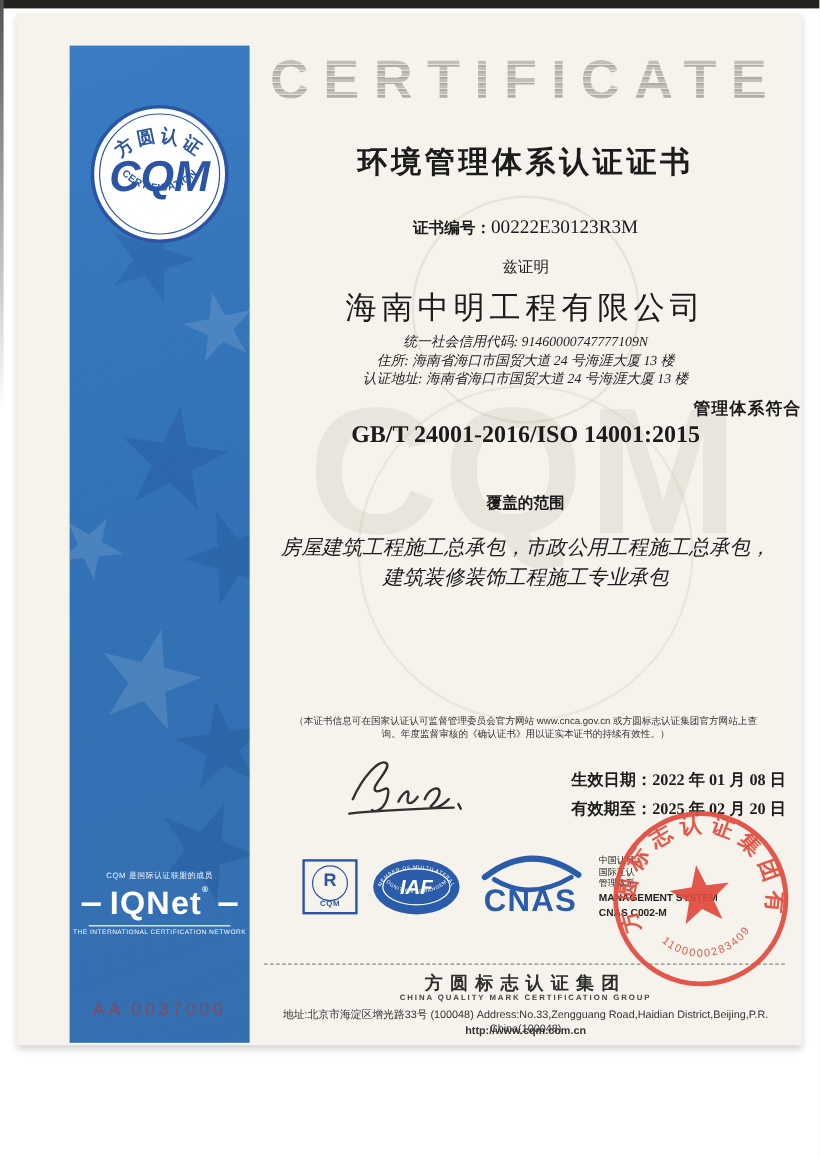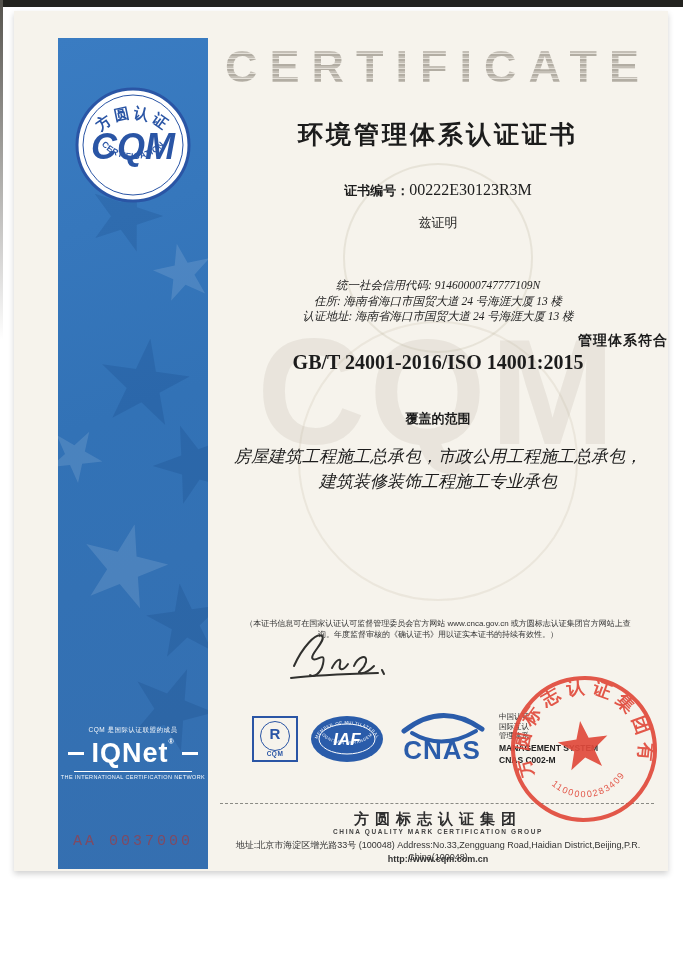--- a/index.html
+++ b/index.html
@@ -50,21 +50,21 @@
   .iqnet .name-row{display:flex;align-items:center;justify-content:center;gap:7px;margin-top:3px;}
   .iqnet .dash{width:16px;height:3px;background:#fff;}
   .iqnet .name{font-size:27px;font-weight:bold;letter-spacing:1px;font-family:"Liberation Sans",sans-serif;}
   .iqnet .reg{font-size:7px;vertical-align:top;}
   .iqnet .rule{width:118px;height:1px;background:#fff;margin:2px auto 2px;}
   .iqnet .tagline{font-size:5.5px;letter-spacing:0.4px;opacity:.95;}
 
   .serial{
     position:absolute;left:0;top:795px;width:150px;text-align:center;
     color:var(--serial-red);font-size:15px;letter-spacing:3px;
-    font-family:Liberation Mono, monospace;opacity:.85;
+    font-family:Liberation Sans, sans-serif;opacity:.85;
   }
 
   
   .main{position:absolute;left:194px;top:0;width:460px;height:860px;text-align:center;}
 
   .wm-cert{
     position:absolute;top:30px;width:100%;
     font-size:45px;font-weight:bold;letter-spacing:12px;
     color:transparent;
     background:repeating-linear-gradient(180deg,#c4bfb6 0 2px,#e4e0d8 2px 3px,#b2ada3 3px 5px);
@@ -83,21 +83,21 @@
   .certno{position:absolute;top:170px;width:100%;font-size:13px;z-index:1;}
   .certno .label{font-weight:bold;font-family:"Liberation Serif",serif;}
   .certno .value{font-family:Liberation Serif, serif;font-size:16px;}
   .attest{position:absolute;top:203px;width:100%;font-size:13px;font-family:"Liberation Serif",serif;z-index:1;}
   .company{position:absolute;top:228px;width:100%;font-size:26px;font-family:"Liberation Serif",serif;letter-spacing:4px;z-index:1;}
   .info{position:absolute;top:267px;width:100%;font-size:11.5px;line-height:15.5px;font-family:"Liberation Serif",serif;font-style:italic;color:#222;z-index:1;}
   .conformity{position:absolute;top:321px;width:100%;font-size:14px;font-weight:bold;font-family:"Liberation Serif",serif;letter-spacing:1px;z-index:1;text-align:right;}
   .standard{position:absolute;top:340px;width:100%;font-size:20px;font-weight:bold;font-family:"Liberation Serif",serif;z-index:1;}
   .scope-title{position:absolute;top:399px;width:100%;font-size:13px;font-weight:bold;z-index:1;}
   .scope{position:absolute;top:421px;width:100%;font-size:17px;line-height:25px;font-family:"Liberation Serif",serif;font-style:italic;z-index:1;margin-top:12px;}
-  .disclaimer{position:absolute;top:607px;left:18px;width:424px;font-size:8px;line-height:11px;color:#333;z-index:1;}
+  .disclaimer{position:absolute;top:584px;left:18px;width:424px;font-size:8px;line-height:11px;color:#333;z-index:1;}
 
   .signature{position:absolute;left:78px;top:615px;z-index:1;}
 
   .dates{position:absolute;left:268px;top:627px;text-align:left;font-family:"Liberation Serif",serif;font-weight:bold;font-size:13.5px;line-height:24px;z-index:1;white-space:nowrap;}
 
   .logo-row{position:absolute;left:44px;top:700px;display:flex;align-items:center;gap:11px;z-index:1;}
   .rcqm{width:46px;height:46px;border:2px solid var(--logo-blue);position:relative;background:transparent;}
   .rcqm .ring{position:absolute;left:6px;top:3px;width:30px;height:30px;border:1.5px solid var(--logo-blue);border-radius:50%;}
   .rcqm .r{position:absolute;left:0;top:7px;width:100%;text-align:center;font-size:15px;font-weight:bold;color:var(--logo-blue);}
   .rcqm .sub{position:absolute;left:0;bottom:3px;width:100%;text-align:center;font-size:6.5px;font-weight:bold;color:var(--logo-blue);letter-spacing:0.5px;}
@@ -170,20 +170,21 @@
     <div class="wm-cert">CERTIFICATE</div>
 
     <div class="title">环境管理体系认证证书</div>
 
     <div class="certno">
       <span class="label">证书编号：</span><span class="value">00222E30123R3M</span>
     </div>
 
     <div class="attest">兹证明</div>
 
+    <div class="company">海南中明工程有限公司</div>
 
     <div class="info">
       <div>统一社会信用代码: 91460000747777109N</div>
       <div>住所: 海南省海口市国贸大道 24 号海涯大厦 13 楼</div>
       <div>认证地址: 海南省海口市国贸大道 24 号海涯大厦 13 楼</div>
     </div>
 
     <div class="conformity">管理体系符合</div>
     <div class="standard">GB/T 24001-2016/ISO 14001:2015</div>
 
@@ -201,20 +202,24 @@
     <svg class="signature" width="110" height="62" viewBox="0 0 110 62">
       <g fill="none" stroke="#30302e" stroke-width="2" stroke-linecap="round">
         <path d="M8,40 C16,22 30,6 36,10 C41,14 22,30 27,33 C31,36 40,24 37,38 C35,47 28,52 24,49"></path>
         <path d="M46,42 C50,34 56,30 54,38 C52,46 58,44 62,38"></path>
         <path d="M68,40 C72,30 82,28 80,36 C78,44 70,46 74,47 C78,48 84,44 88,40"></path>
         <path d="M5,52 C30,49 60,48 92,47"></path>
         <path d="M96,44 l2,4"></path>
       </g>
     </svg>
 
+    <div class="dates">
+      <div><span>生效日期：</span><span>2022 年 01 月 08 日</span></div>
+      <div><span>有效期至：</span><span>2025 年 02 月 20 日</span></div>
+    </div>
 
     <div class="logo-row">
 
       <div class="rcqm">
         <div class="ring"></div>
         <div class="r">R</div>
         <div class="sub">CQM</div>
       </div>
 
       <svg width="76" height="50" viewBox="0 0 76 50">

